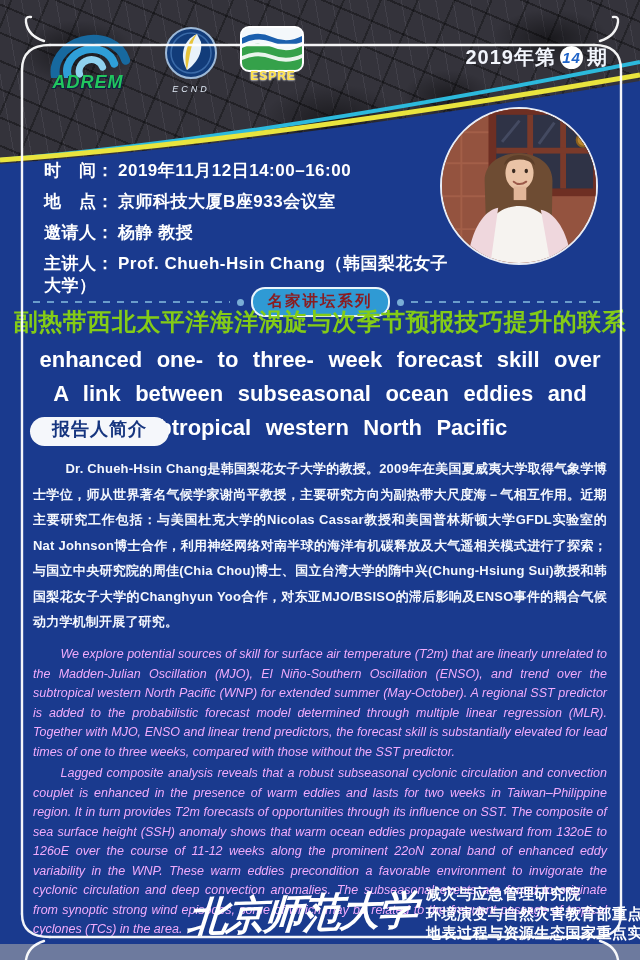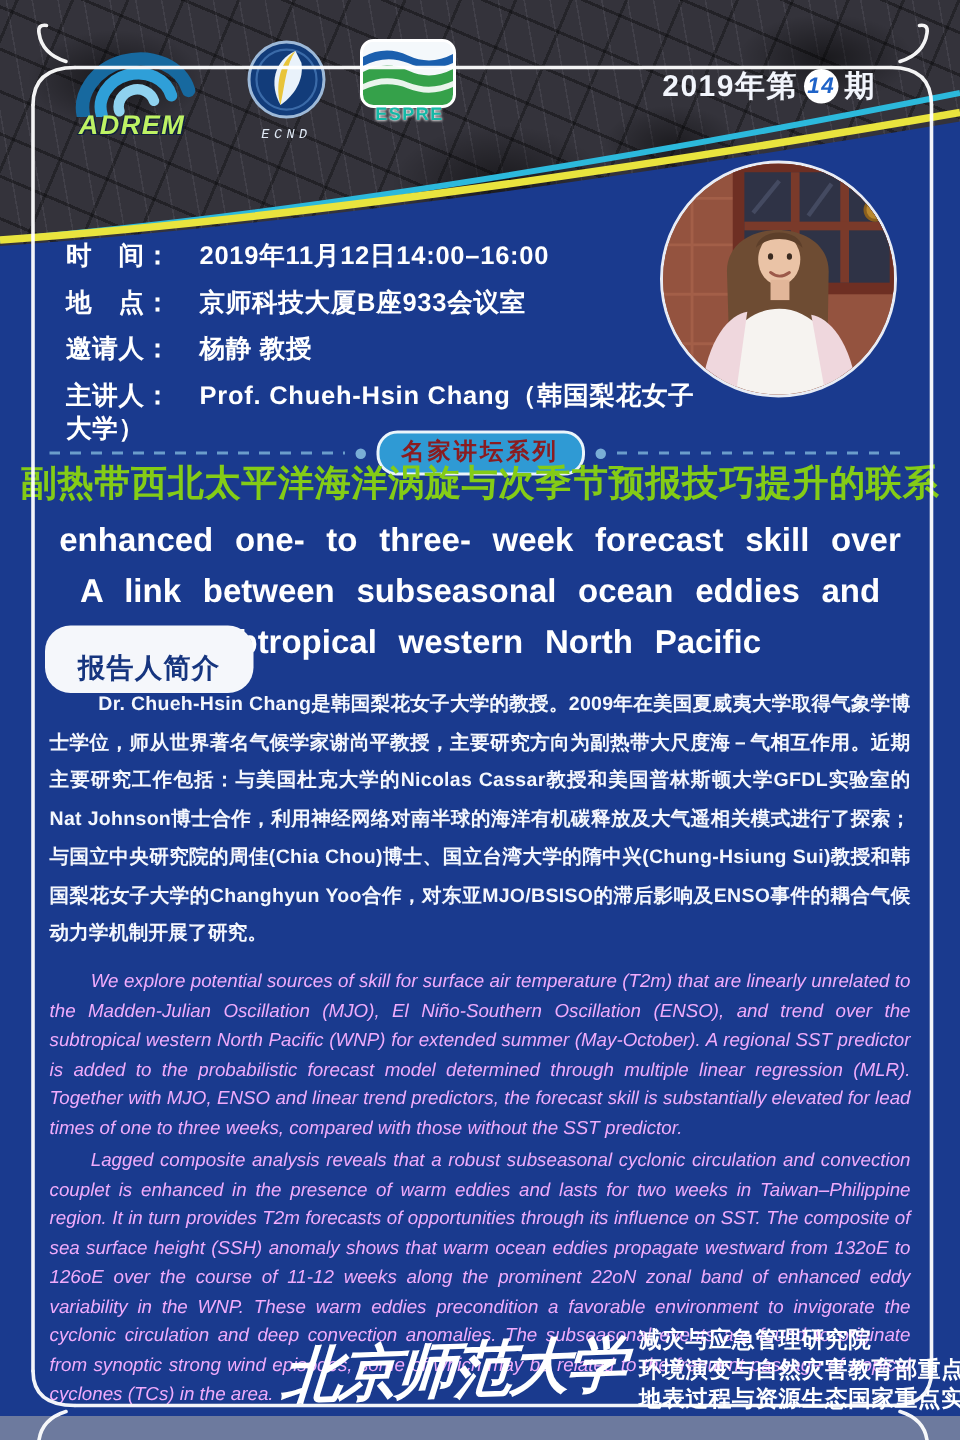--- a/index.html
+++ b/index.html
@@ -23,48 +23,48 @@
   }
   .header-curve{ position:absolute; top:0; left:0; }
   
   .bottom-strip{ position:absolute; left:0; bottom:0; width:640px; height:16px; background:#6d7a9e; }
   
   .frame{ position:absolute; top:0; left:0; pointer-events:none; }
   
   .logos{ position:absolute; top:26px; left:34px; display:flex; gap:20px; align-items:flex-start; }
   .logo-adrem{ width:108px; text-align:center; }
   .logo-adrem .word{
-    font-weight:900; font-style:italic; font-size:18px; letter-spacing:1px; color:#bef264;
+    font-weight:900; font-style:italic; font-size:18px; letter-spacing:1px; color:#22c55e;
     text-shadow:1px 1px 0 #102040, -1px 1px 0 #102040; margin-top:-10px;
   }
   .logo-ecnd{ width:58px; text-align:center; }
   .logo-ecnd .word{
-    font-size:9px; letter-spacing:3px; color:#dfe8f4; font-style:italic; margin-top:-4px;font-family:Liberation Mono, monospace;
+    font-size:9px; letter-spacing:3px; color:#dfe8f4; font-style:italic; margin-top:-4px;
   }
   .logo-espre{ width:66px; text-align:center; }
   .logo-espre .box{
     width:64px; height:46px; background:#f2f6fa; border-radius:9px; border:2px solid #fff; overflow:hidden;
   }
   .logo-espre .word{
-    font-weight:900; font-size:12px; letter-spacing:1px; color:#14b8a6; margin-top:-3px;
+    font-weight:900; font-size:12px; letter-spacing:1px; color:#fde047; margin-top:-3px;
     text-shadow:0 0 2px #fff, 0 0 2px #fff;
   }
   
   .issue{
-    position:absolute; top:44px; right:56px; display:flex; align-items:center; gap:4px;
+    position:absolute; top:44px; right:32px; display:flex; align-items:center; gap:4px;
     font-size:20px; font-weight:600; color:#f2f5fc; letter-spacing:1px;
   }
   .issue .num{
     width:23px; height:23px; border-radius:50%; background:#ffffff; color:#1f63c8;
     font-style:italic; font-weight:700; font-size:15px; display:flex; align-items:center; justify-content:center;
   }
   
   .event{ position:absolute; top:160px; left:44px; width:420px; }
   .event .row{ margin-bottom:9px; font-size:17px; font-weight:700; letter-spacing:.5px; line-height:22px; }
-  .event .lab{ margin-right:19px; }
+  .event .lab{ margin-right:4px; }
   
   .avatar{
     position:absolute; left:440px; top:107px; width:158px; height:158px; border-radius:50%;
     border:2.5px solid #e8ecf5; overflow:hidden; background:#94533f;
   }
   
   .badge-row{ position:absolute; top:287px; left:33px; width:574px; display:flex; align-items:center; gap:7px; }
   .dash{ flex:1; height:2px; background:repeating-linear-gradient(90deg,#79aed6 0 7px,transparent 7px 14px); opacity:.85; }
   .dot{ width:7px; height:7px; border-radius:50%; background:#79aed6; flex:none; }
   .series-pill{
@@ -76,21 +76,21 @@
     position:absolute; top:306px; left:12px; width:616px; text-align:center;
     color:#84cc16; font-size:24px; font-weight:800; letter-spacing:.5px;
   }
   .title-en{
     position:absolute; top:343px; left:12px; width:616px; text-align:center;
     font-size:22px; font-weight:800; line-height:34px; word-spacing:.38em; color:#fff;
   }
   
   .pill{
     position:absolute; left:30px; background:#f5f7fb; color:#16357f; font-weight:800;
-    font-size:18px; letter-spacing:1px; padding:16px 22px 5px; border-radius:17px;
+    font-size:18px; letter-spacing:1px; padding:0 22px 5px; border-radius:17px;
   }
   .pill-bio{ top:417px; }
   .pill-content{ top:606px; }
   
   .bio{
     position:absolute; top:456px; left:33px; width:574px;
     font-size:13px; font-weight:600; line-height:25.5px; text-align:justify; text-indent:2.5em;
     color:#f4f7fd; letter-spacing:.2px;
   }
   .abstract{

